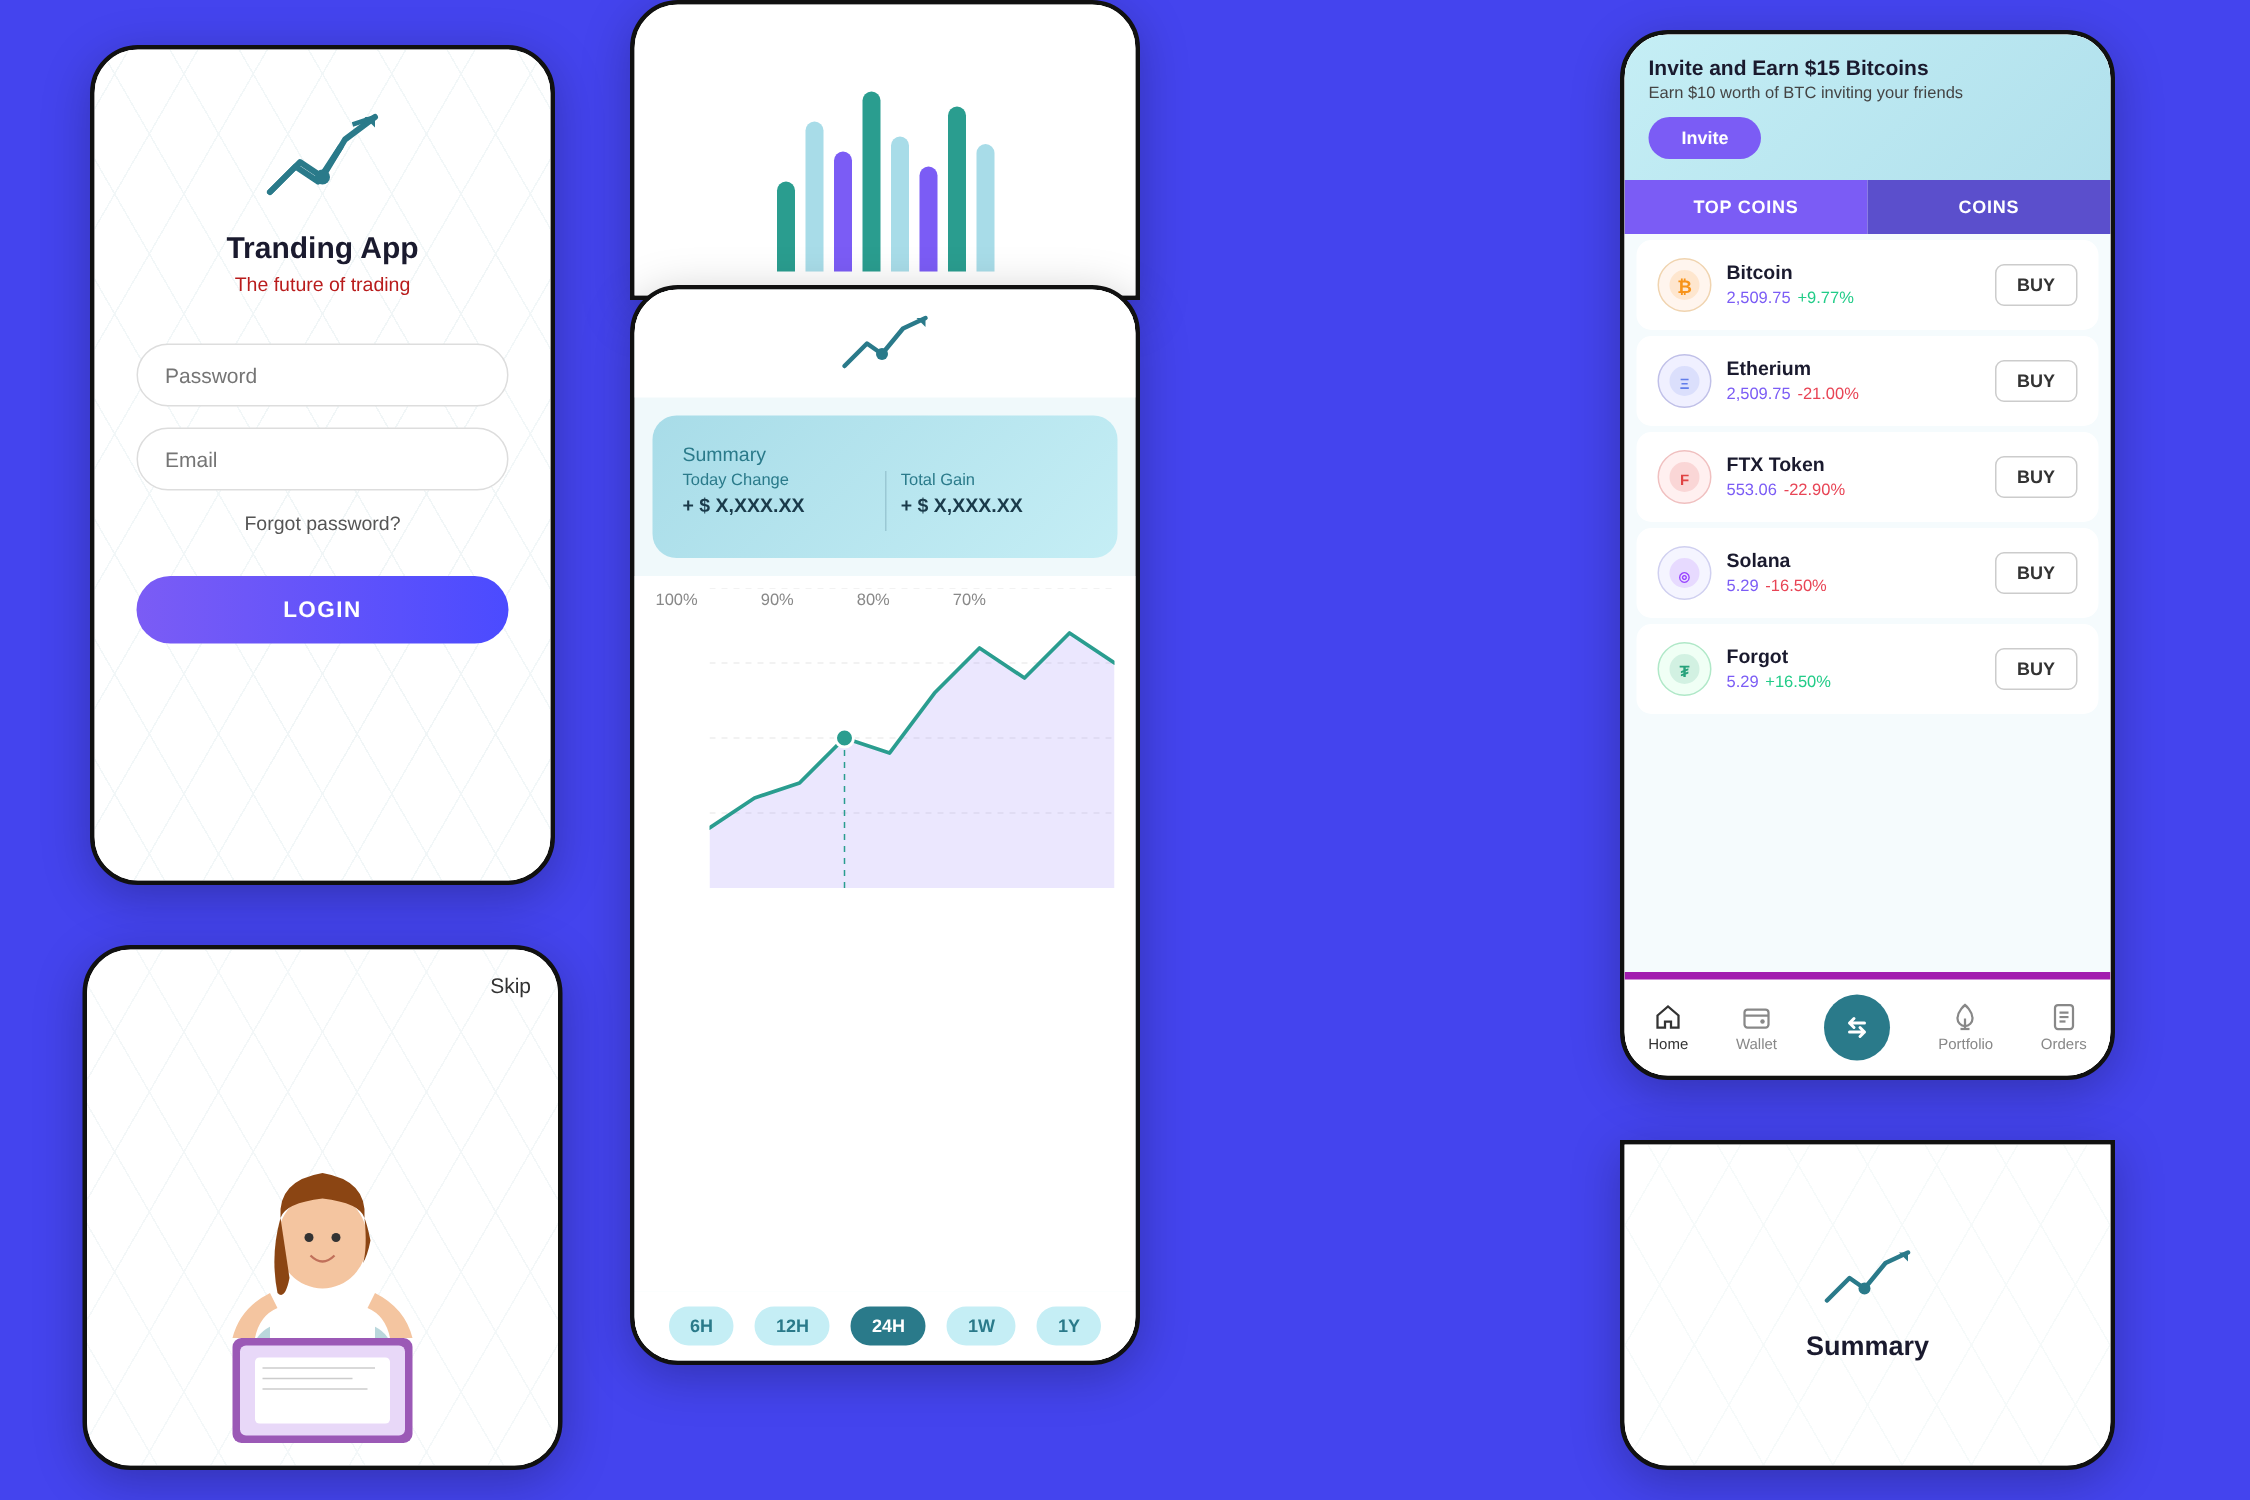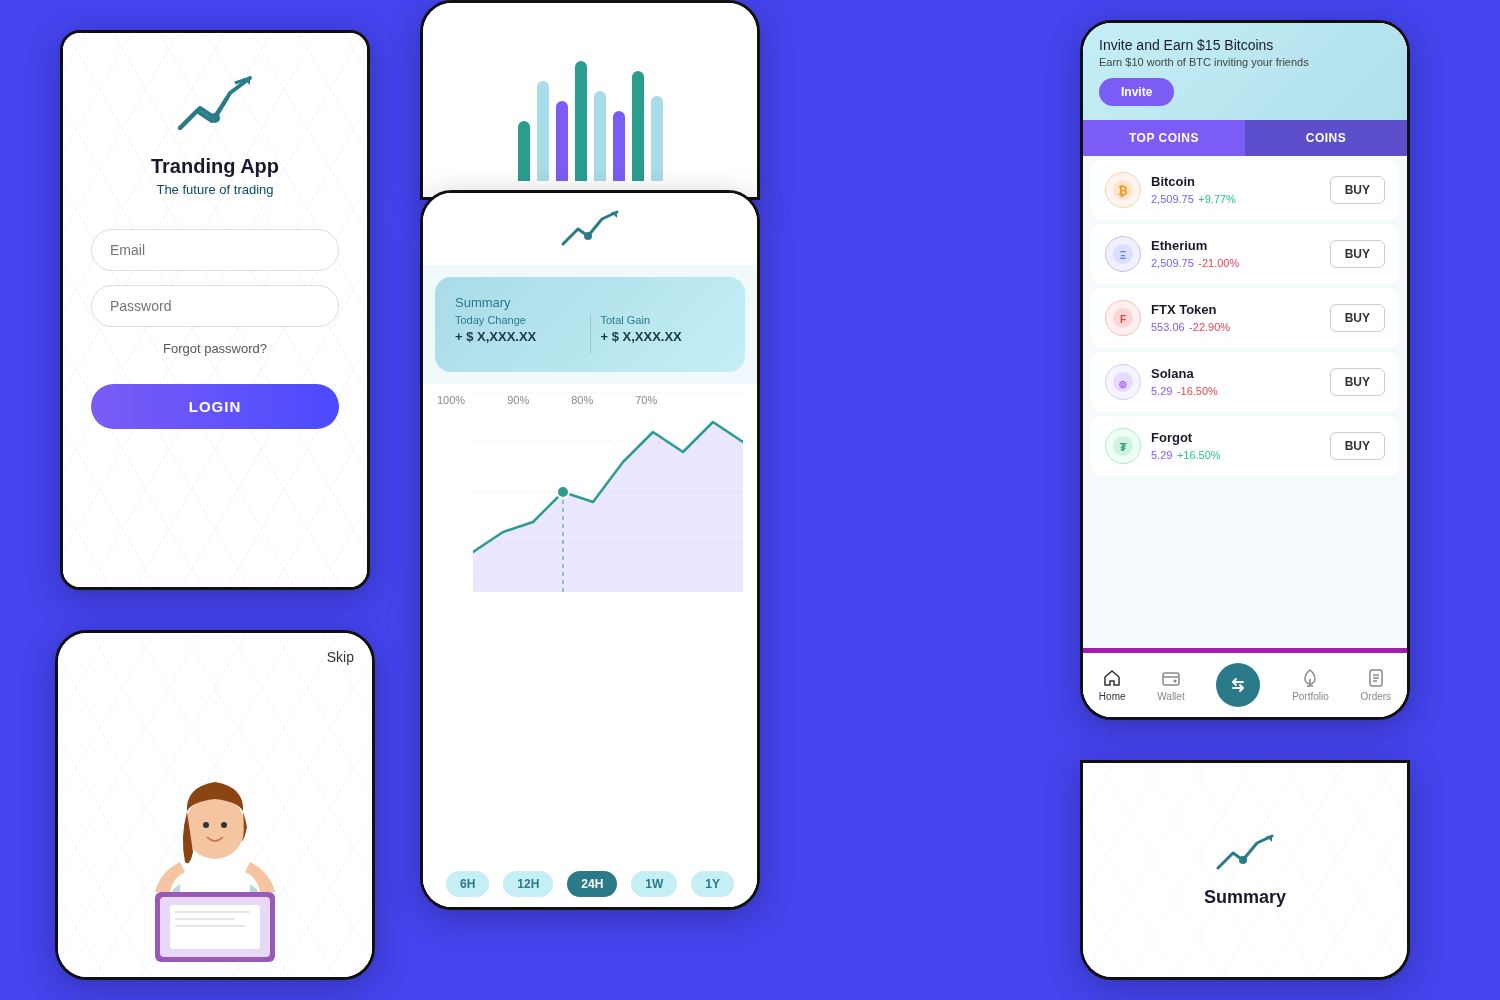--- a/index.html
+++ b/index.html
@@ -29,21 +29,20 @@
       overflow: hidden;
       box-shadow: 0 8px 32px rgba(0,0,0,0.25);
     }
 
     
     .phone-login {
       left: 60px;
       top: 30px;
       width: 310px;
       height: 560px;
-      border-radius: 20px;
     }
     .login-body {
       width: 100%;
       height: 100%;
       background: white;
       display: flex;
       flex-direction: column;
       align-items: center;
       padding: 40px 28px 28px;
       position: relative;
@@ -75,21 +74,21 @@
     .login-title {
       font-size: 20px;
       font-weight: 700;
       color: #1a1a2e;
       margin-bottom: 4px;
       position: relative;
       z-index: 1;
     }
     .login-subtitle {
       font-size: 13px;
-      color: #0c4a6e;
+      color: #b91c1c;
       margin-bottom: 32px;
       position: relative;
       z-index: 1;
     }
     .login-input {
       width: 100%;
       padding: 12px 18px;
       border: 1.5px solid #ddd;
       border-radius: 25px;
       font-size: 14px;
@@ -297,21 +296,21 @@
       background: white;
       display: flex;
       flex-direction: column;
     }
     .invite-banner {
       background: linear-gradient(135deg, #c5eef5, #b0e0ec);
       padding: 14px 16px;
     }
     .invite-title {
       font-size: 14px;
-      font-weight: 400;
+      font-weight: 700;
       color: #1a1a2e;
       margin-bottom: 3px;
     }
     .invite-sub {
       font-size: 11px;
       color: #444;
       margin-bottom: 10px;
     }
     .invite-btn {
       background: #7b5cf5;
@@ -517,22 +516,22 @@
         <svg viewBox="0 0 80 70" fill="none">
           <polyline points="5,55 25,35 40,45 55,20 75,5" stroke="#2a7a8a" stroke-width="4" stroke-linecap="round" stroke-linejoin="round" fill="none"></polyline>
           <polyline points="5,55 22,38 37,48 52,25" stroke="#2a7a8a" stroke-width="4" stroke-linecap="round" stroke-linejoin="round" fill="none"></polyline>
           <circle cx="40" cy="45" r="5" fill="#2a7a8a"></circle>
           <line x1="60" y1="10" x2="75" y2="5" stroke="#2a7a8a" stroke-width="3"></line>
           <polygon points="75,5 68,5 75,12" fill="#2a7a8a"></polygon>
         </svg>
       </div>
       <div class="login-title">Tranding App</div>
       <div class="login-subtitle">The future of trading</div>
+      <input class="login-input" type="password" placeholder="Password" style="">
       <input class="login-input" type="text" placeholder="Email" style="">
-      <input class="login-input" type="password" placeholder="Password" style="">
       <div class="forgot-pw">Forgot password?</div>
       <button class="login-btn">LOGIN</button>
     </div>
   </div>
 
   <div class="phone phone-chart-top">
     <div class="chart-top-body">
       <div class="chart-bars">
         <div class="chart-bar" style="height:60px;background:#2a9d8f;"></div>
         <div class="chart-bar" style="height:100px;background:#a8dce8;"></div>

